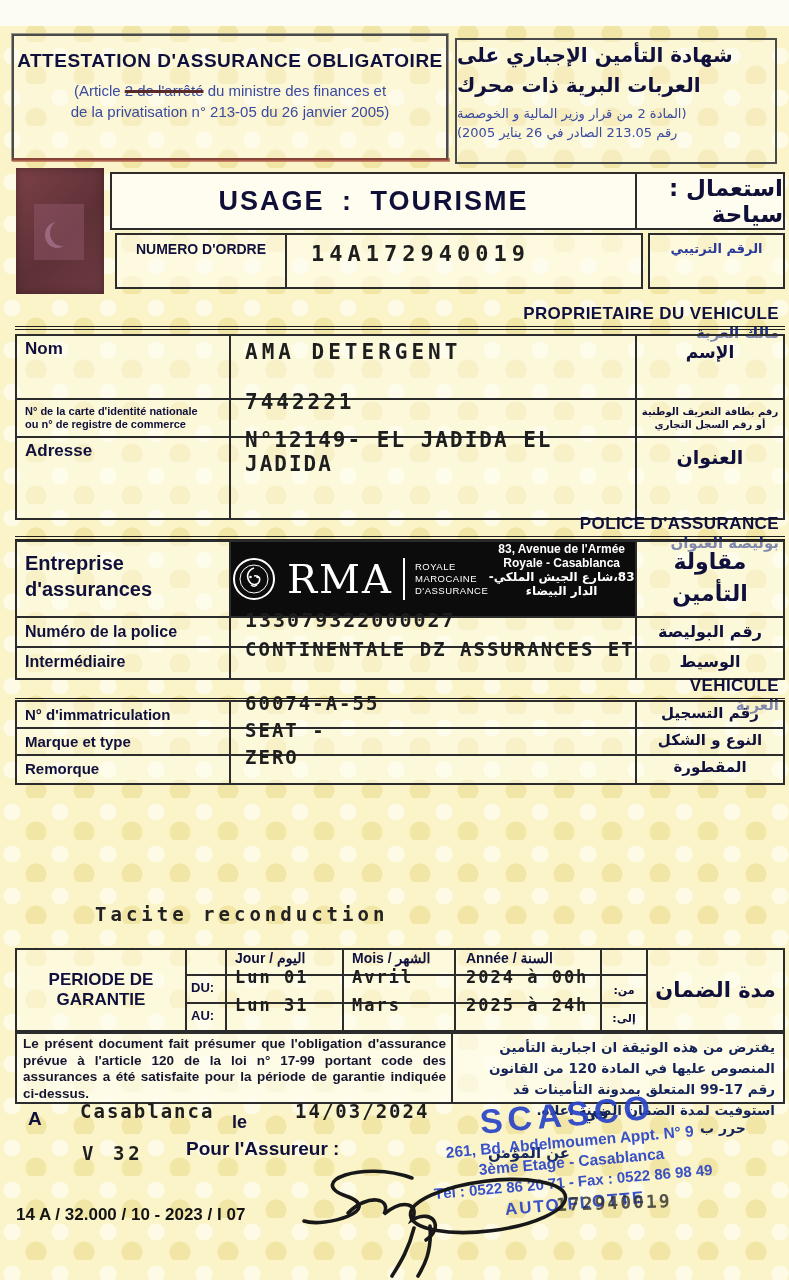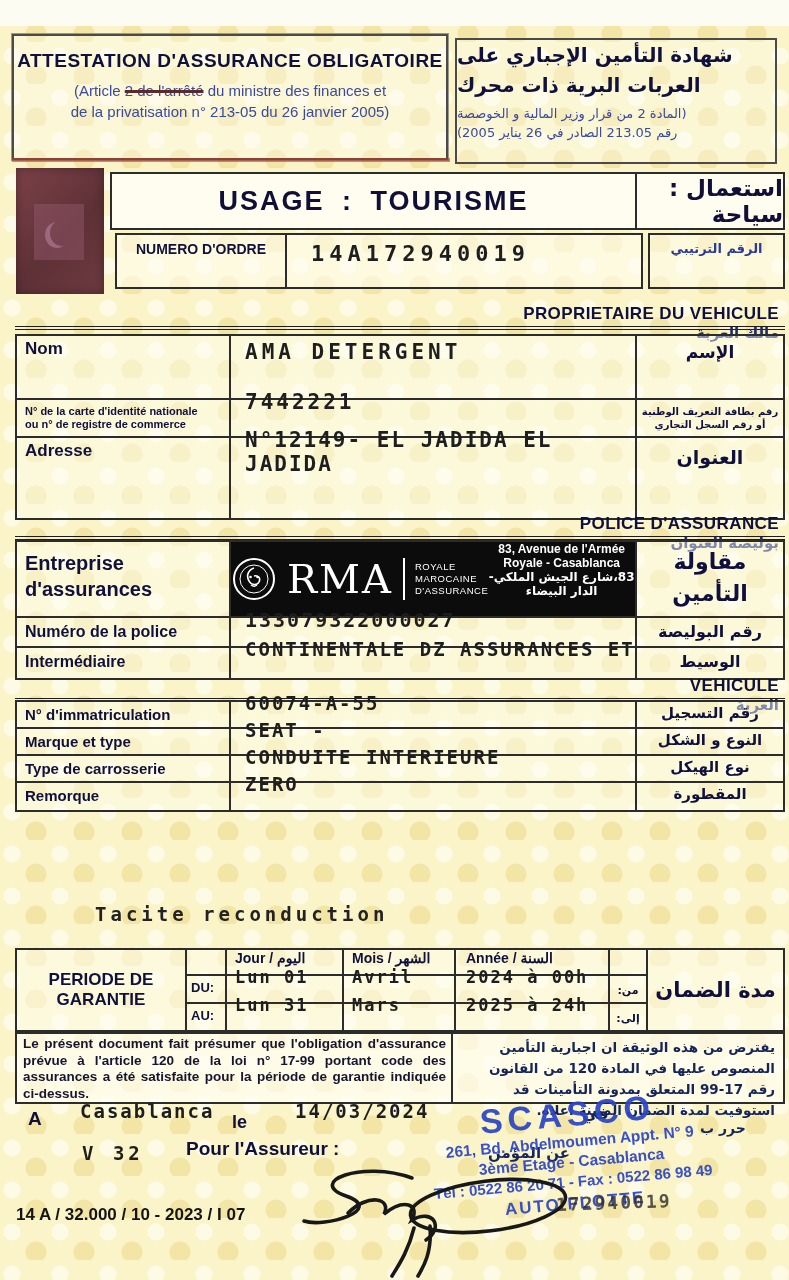--- a/index.html
+++ b/index.html
@@ -66,21 +66,21 @@
   #periode .title{width:170px;border-right:2px solid #2c2c2c;display:flex;flex-direction:column;align-items:center;justify-content:center;font-size:17px;font-weight:bold;color:#10103c;box-sizing:border-box;}
   #periode .mid{flex:1;display:flex;flex-direction:column;}
   #periode .hrow{height:26px;display:flex;border-bottom:2px solid #2c2c2c;box-sizing:border-box;}
   #periode .drow{height:28px;display:flex;border-bottom:2px solid #2c2c2c;box-sizing:border-box;}
   #periode .arow{flex:1;display:flex;}
   #periode .c0{width:40px;border-right:2px solid #2c2c2c;box-sizing:border-box;font-size:13px;font-weight:bold;color:#10103c;padding:4px 0 0 4px;}
   #periode .c1{width:117px;border-right:2px solid #2c2c2c;box-sizing:border-box;padding-left:8px;}
   #periode .c2{width:112px;border-right:2px solid #2c2c2c;box-sizing:border-box;padding-left:8px;}
   #periode .c3{flex:1;box-sizing:border-box;padding-left:10px;}
   #periode .hl{font-size:14px;font-weight:bold;color:#10103c;padding-top:0;}
-  #periode .nar{width:38px;border-left:2px solid #2c2c2c;display:flex;flex-direction:column;box-sizing:border-box;}
+  #periode .nar{width:46px;border-left:2px solid #2c2c2c;display:flex;flex-direction:column;box-sizing:border-box;}
   #periode .nar div{font-size:11px;font-weight:bold;color:#10103c;text-align:center;}
   #periode .nh{height:26px;border-bottom:2px solid #2c2c2c;box-sizing:border-box;}
   #periode .n1{height:28px;border-bottom:2px solid #2c2c2c;box-sizing:border-box;padding-top:8px;}
   #periode .n2{flex:1;padding-top:8px;}
   #periode .gar{width:137px;border-left:2px solid #2c2c2c;display:flex;align-items:center;justify-content:center;font-size:21px;font-weight:bold;color:#10103c;box-sizing:border-box;}
   .ptyped{font-size:17px;letter-spacing:2px;position:relative;top:-9px;}
   
   #legal{left:15px;top:1032px;width:770px;height:72px;border:2px solid #2c2c2c;display:flex;box-sizing:border-box;background:rgba(255,253,242,.7);}
   #legal .fr{width:436px;border-right:2px solid #2c2c2c;box-sizing:border-box;padding:2px 5px 0 6px;font-size:13.5px;font-weight:bold;color:#151530;text-align:justify;line-height:16.5px;}
   #legal .arx{flex:1;box-sizing:border-box;padding:3px 8px 0 6px;font-size:13.5px;font-weight:bold;color:#15255a;text-align:right;line-height:21px;}
@@ -222,25 +222,20 @@
       <div class="tlab cell" style="font-size:15px;padding-top:4px;">N° d'immatriculation</div>
       <div class="tval cell"><span class="typed up" style="font-size:19px;letter-spacing:2px;">60074-A-55</span></div>
       <div class="tar cell ar" style="font-size:15px;">رقم التسجيل</div>
     </div>
     <div class="trow" style="height:27px;">
       <div class="tlab cell" style="font-size:15px;padding-top:4px;">Marque et type</div>
       <div class="tval cell"><span class="typed up" style="font-size:19px;letter-spacing:2px;">SEAT -</span></div>
       <div class="tar cell ar" style="font-size:15px;">النوع و الشكل</div>
     </div>
     <div class="trow" style="height:27px;">
-      <div class="tlab cell" style="font-size:15px;padding-top:4px;">Type de carrosserie</div>
-      <div class="tval cell"><span class="typed up" style="font-size:19px;letter-spacing:2px;">CONDUITE INTERIEURE</span></div>
-      <div class="tar cell ar" style="font-size:15px;">نوع الهيكل</div>
-    </div>
-    <div class="trow" style="height:27px;">
       <div class="tlab cell" style="font-size:15px;padding-top:4px;">Remorque</div>
       <div class="tval cell"><span class="typed up" style="font-size:19px;letter-spacing:2px;">ZERO</span></div>
       <div class="tar cell ar" style="font-size:15px;">المقطورة</div>
     </div>
   </div>
 
   <div class="abs typed" id="tacite">Tacite reconduction</div>
 
   <div class="abs" id="periode">
     <div class="title">

